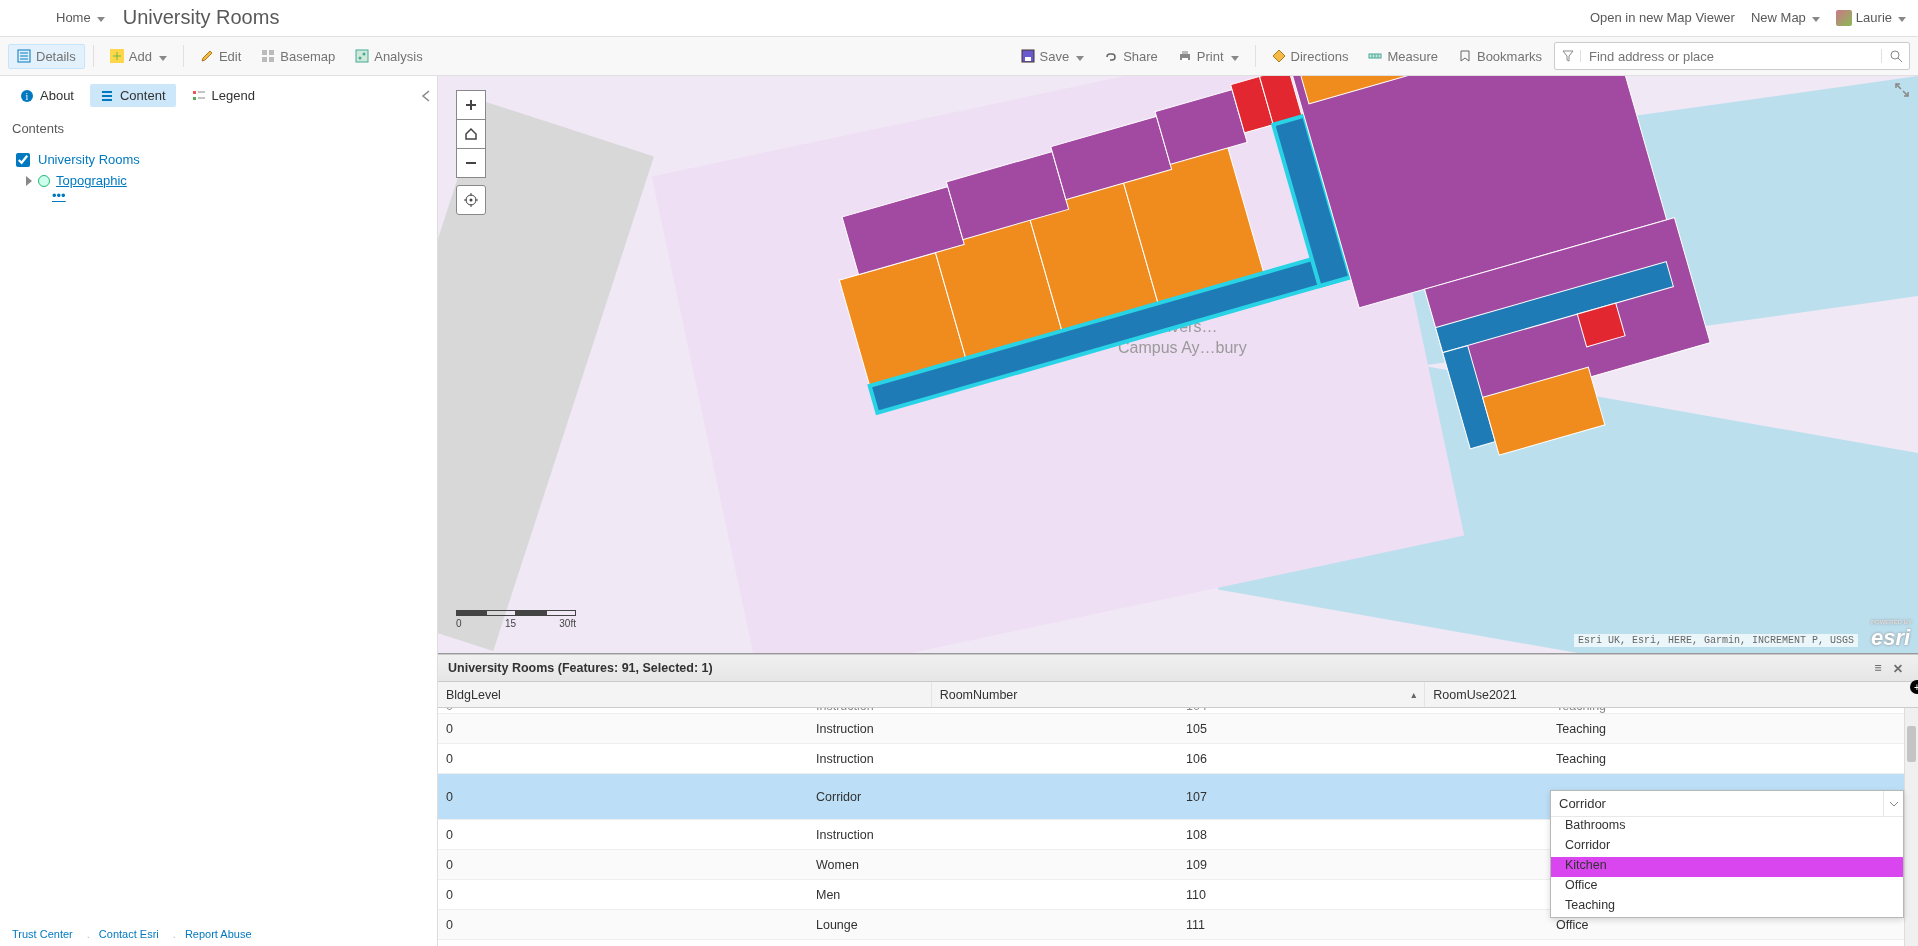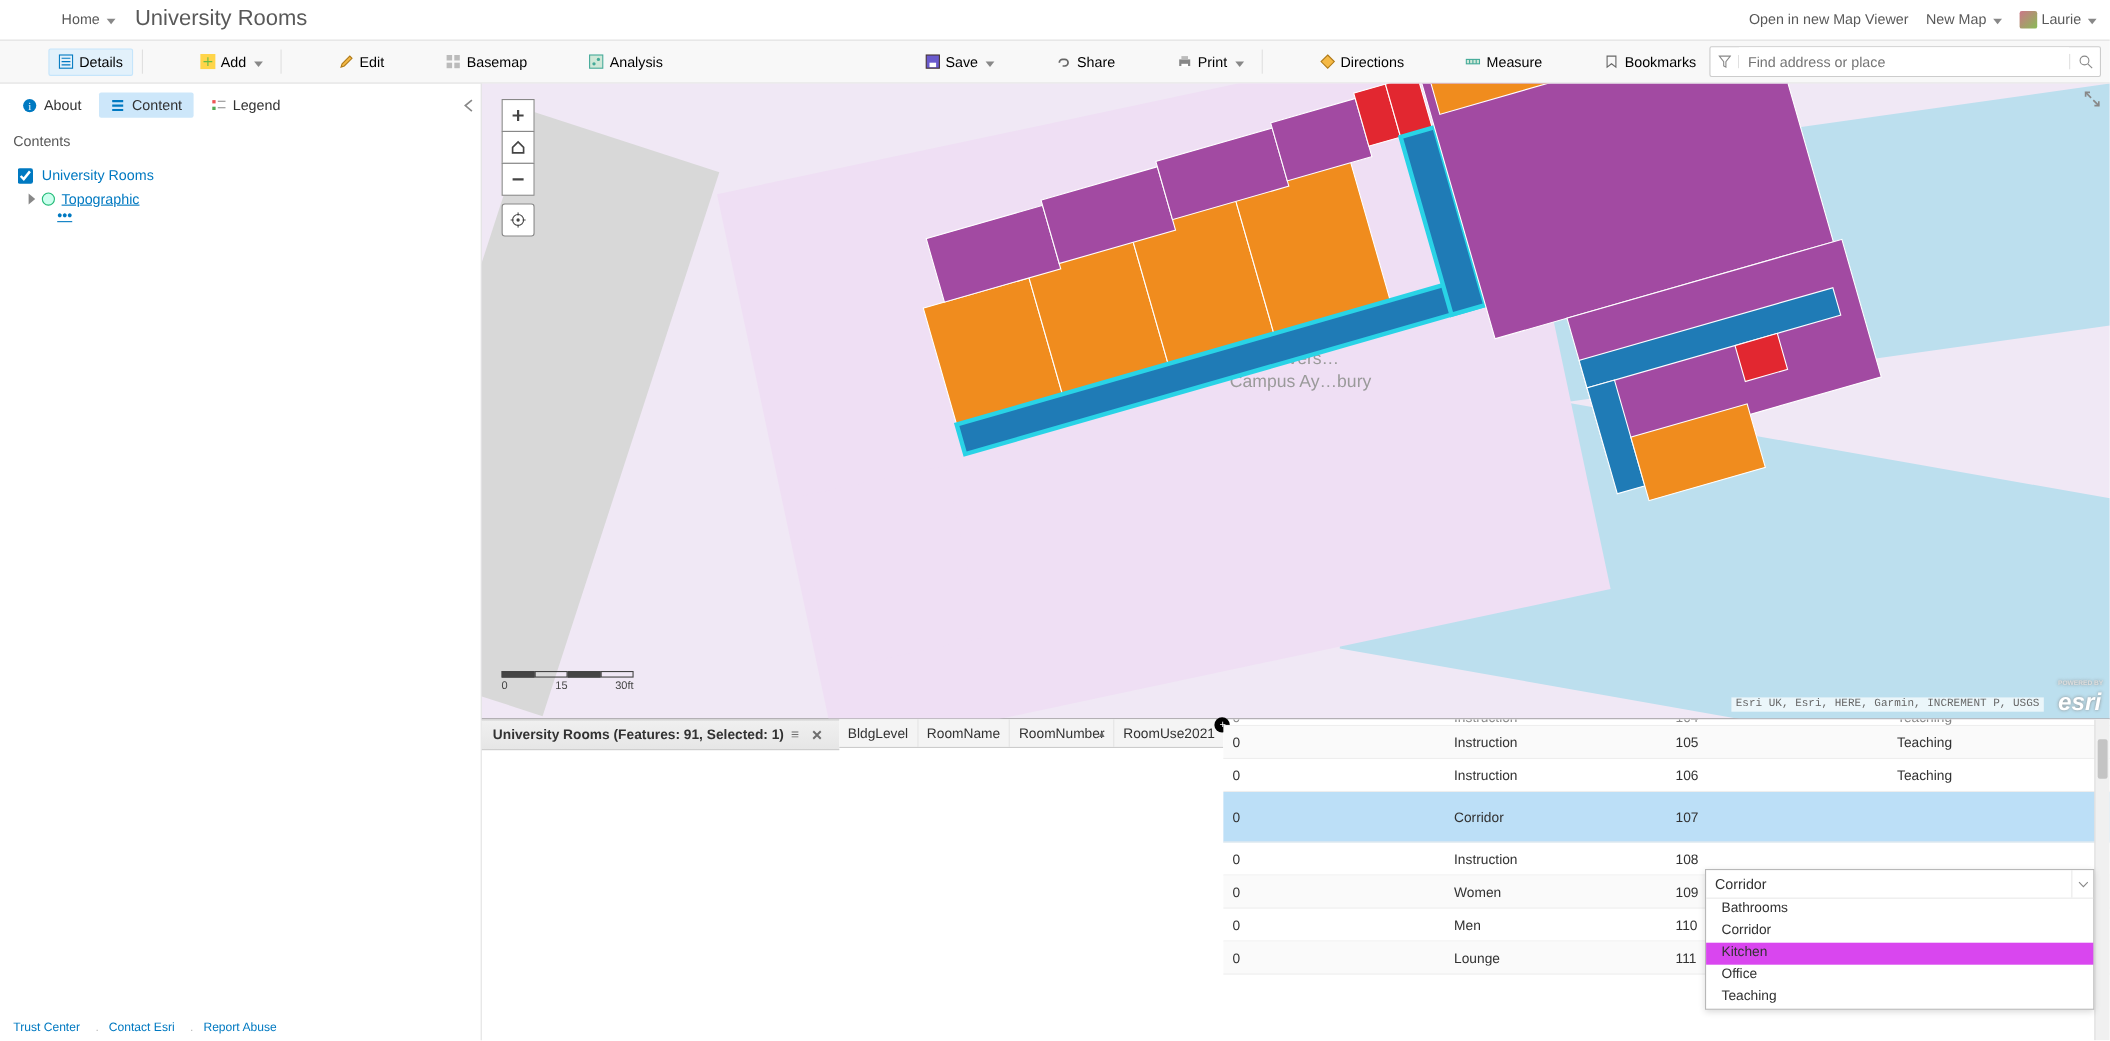--- a/index.html
+++ b/index.html
@@ -12,21 +12,21 @@
 .header1 { height: 36px; display:flex; align-items:center; padding: 0 12px; border-bottom: 1px solid #fff; }
 .header1 .home { color:#595959; display:flex; align-items:center; gap:4px; cursor:pointer;margin-left:44px;}
 .header1 .title { margin-left: 18px; font-size: 20px; color:#595959;}
 .header1 .spacer { flex:1; }
 .header1 .rlink { margin-left: 16px; color:#595959; cursor:pointer; display:flex; align-items:center; gap:4px;}
 .header1 .avatar { width:16px; height:16px; background: linear-gradient(135deg,#c78,#8b5); border-radius:2px;}
 .chev-down::after { content:""; display:inline-block; border-left:4px solid transparent; border-right:4px solid transparent; border-top:5px solid #888; margin-left:2px;}
 
 
 .toolbar { height: 40px; background: #f8f8f8; border-top:1px solid #e0e0e0; border-bottom:1px solid #e0e0e0; display:flex; align-items:center; padding: 0 8px; gap: 4px;}
-.tbtn { display:flex; align-items:center; gap:5px; padding: 4px 8px; color:#000000; cursor:pointer; border-radius:2px;margin-left:36px;}
+.tbtn { display:flex; align-items:center; gap:5px; padding: 4px 8px; color:#737373; cursor:pointer; border-radius:2px;}
 .tbtn.active { background: #e2f1fb; border:1px solid #c5e5fb;}
 .tbtn .ico { width:14px; height:14px; display:inline-flex; align-items:center; justify-content:center;}
 .tsep { width:1px; height:22px; background:#e0e0e0; margin:0 4px;}
 .toolbar .spring { flex:1;}
 .search-wrap { display:flex; align-items:center; border:1px solid #ccc; background:#fff; height:28px; border-radius:2px;}
 .search-wrap .funnel { width:26px; display:flex; align-items:center; justify-content:center; border-right:1px solid #e0e0e0;}
 .search-wrap input { border:0; outline:0; height:26px; width: 300px; padding:0 8px; font-size:13px; color:#555;}
 .search-wrap .go { width:28px; display:flex; align-items:center; justify-content:center; border-left:1px solid #e0e0e0;}
 
 
@@ -64,21 +64,21 @@
 .scalebar .bar span{ flex:1; border:1px solid #444;}
 .scalebar .bar span:nth-child(odd){ background:#444;}
 .scalebar .lbl { display:flex; justify-content:space-between; width:120px; margin-top:2px;}
 .attrib { position:absolute; right:60px; bottom:6px; font-size:10px; color:#666; background:rgba(255,255,255,.7); padding:1px 4px;font-family:Liberation Mono, monospace;}
 .esri-logo { position:absolute; right:6px; bottom:2px; color:#fff; font-weight:bold; font-style:italic; font-size:22px; text-shadow:0 0 3px #888;}
 .esri-logo small{ display:block; font-size:6px; text-align:right; color:#ddd; font-style:normal;}
 
 .maptext { position:absolute; color:#9a9a9a; font-size:16px; text-align:center; line-height:1.3;}
 
 
-.table-wrap { height: 292px; display:flex; flex-direction:row; background:#fff;}
+.table-wrap { height: 292px; display:flex; flex-direction:column; background:#fff;}
 .table-title { height:28px; background:linear-gradient(#f0f0f0,#e6e6e6); border-top:1px solid #c9c9c9; border-bottom:1px solid #c9c9c9; display:flex; align-items:center; padding:0 10px; font-weight:bold; font-size:12.5px; color:#323232;}
 .table-title .spring{flex:1;}
 .table-title .tico { width:20px; text-align:center; cursor:pointer; color:#6e6e6e;}
 .thead { height:26px; background:#f4f4f4; border-bottom:1px solid #ccc; display:flex;}
 .th { flex:1; padding:4px 8px; font-size:12.5px; color:#323232; border-right:1px solid #e4e4e4; display:flex; align-items:center; position:relative;}
 .th:last-child{border-right:0;}
 .th .sort { position:absolute; right:8px; font-size:10px; color:#666;}
 .th .plus-corner { position:absolute; right:-6px; top:-2px; width:14px;height:14px; background:#000; color:#fff; border-radius:50%; font-size:10px; display:flex; align-items:center; justify-content:center;}
 .tbody { flex:1; overflow:hidden; position:relative;}
 .trow { height:30px; display:flex; align-items:center; border-bottom:1px solid #eee; font-size:12.5px;}
@@ -421,23 +421,20 @@
         <span>University Rooms (Features: 91, Selected: 1)</span>
         <div class="spring"></div>
         <span class="tico">≡</span>
         <span class="tico">✕</span>
       </div>
       <div class="thead">
         <div class="th">
             <span>BldgLevel</span>
           </div>
         <div class="th">
-            <span>RoomName</span>
-          </div>
-        <div class="th">
             <span>RoomNumber</span>
             <span class="sort">▴</span>
           </div>
         <div class="th">
             <span>RoomUse2021</span>
             <span class="plus-corner">+</span>
           </div>
       </div>
       <div class="tbody" id="tbody">
 

